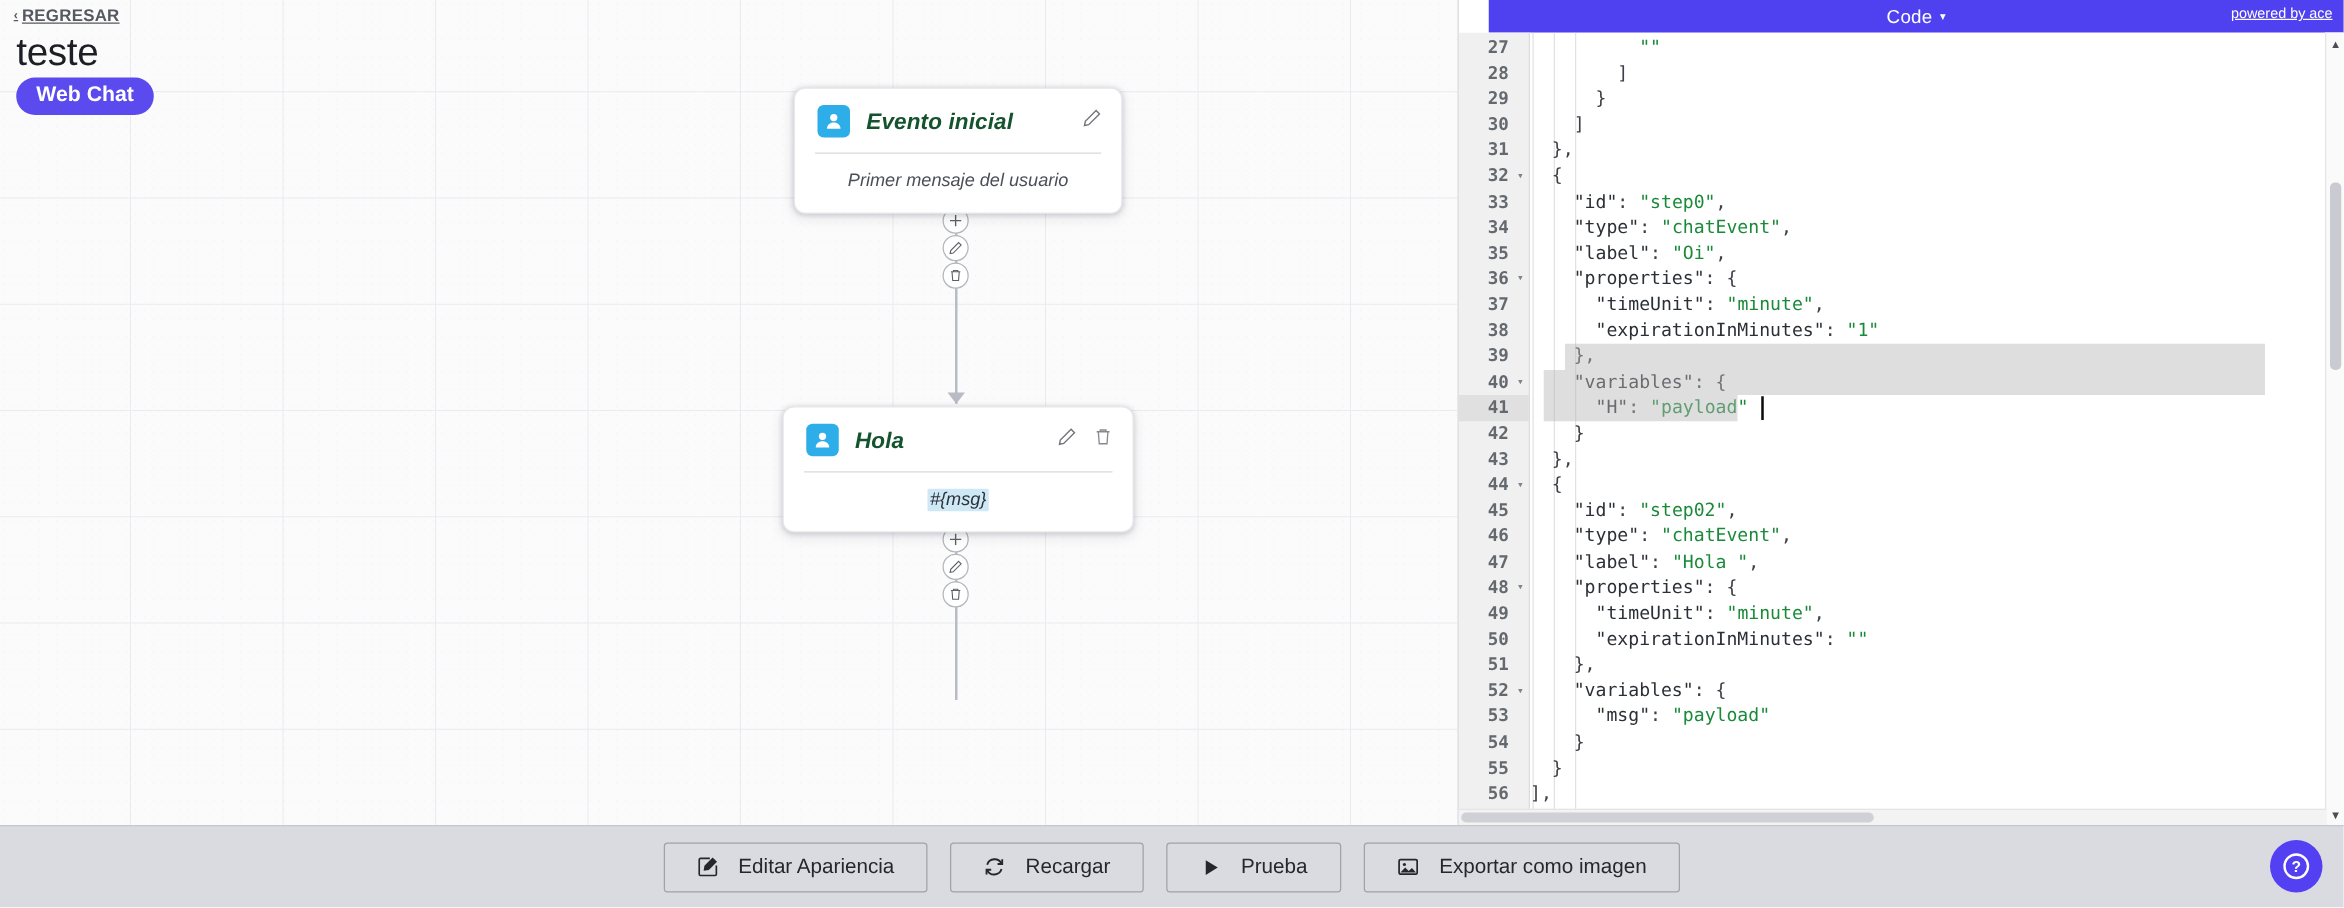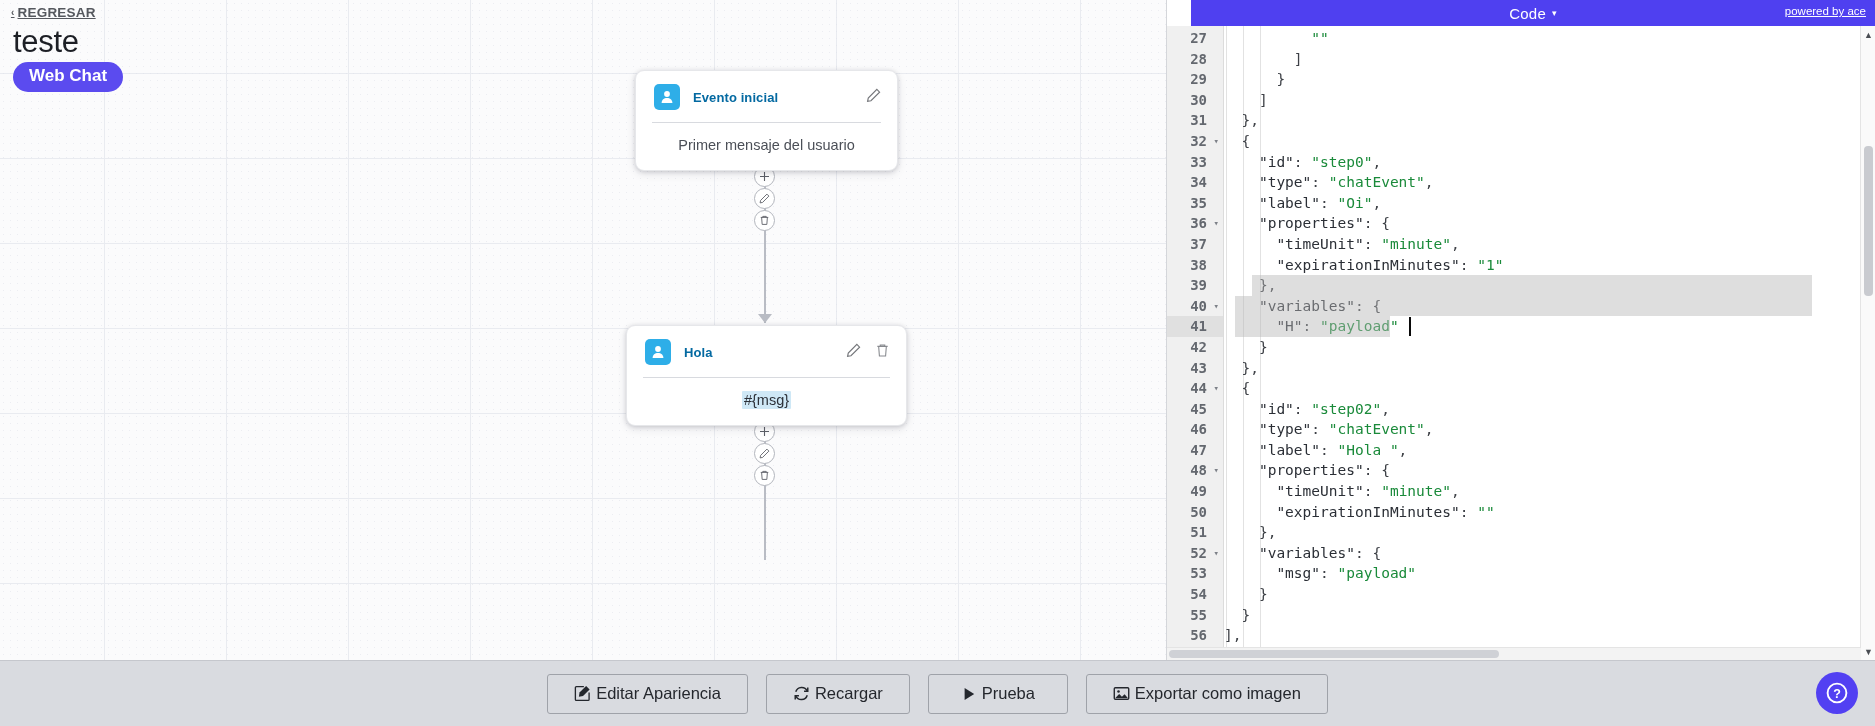--- a/index.html
+++ b/index.html
@@ -67,30 +67,31 @@
   }
   .avatar {
     width: 26px; height: 26px; border-radius: 5px;
     background: #2eaee8;
     flex: 0 0 auto;
     display: flex; align-items: center; justify-content: center;
   }
   .avatar svg { display: block; }
   .node-title {
     flex: 1 1 auto;
-    font-size: 13px; font-weight: bold; color: #0369a1;
+    font-size: 18px; font-weight: bold; color: #14532d;
     letter-spacing: .1px;
+    font-style: italic;
   }
   .node-actions { display: flex; align-items: center; gap: 14px; }
   .node-actions .ic { cursor: pointer; display: block; opacity: .72; }
   .node-sep { height: 1px; background: #d8dadf; margin: 0 16px; }
   .node-body {
     padding: 14px 16px 17px;
     text-align: center;
-    font-size: 14.5px; color: #4b4f57;
+    font-size: 14.5px; font-style: italic; color: #4b4f57;
   }
   .node-body .tokenhl {
     background: #cfe8f6; color: #2c3038;
     padding: 1px 2px; border-radius: 1px;
   }
 
   
   #node-evento { left: 635px; top: 70px; width: 263px; }
   
   #node-hola   { left: 626px; top: 325px; width: 281px; }
@@ -232,21 +233,21 @@
     display: flex; align-items: center; justify-content: center;
     gap: 18px;
   }
   .tbtn {
     position: relative;
     height: 40px; min-width: 140px;
     background: #d9dbe0;
     border: 1px solid #9fa2a9;
     border-radius: 3px;
     display: flex; align-items: center; justify-content: center;
-    gap: 5px;
+    gap: 16px;
     padding: 0 26px;
     font-size: 16.5px; color: #24272d;
     cursor: pointer;
   }
   .tbtn .ic { display: flex; align-items: center; }
   .tbtn.primary {
     background: #5240f2; border-color: #5240f2; color: #fff;
     font-weight: bold;
   }
   .badge-dot {

